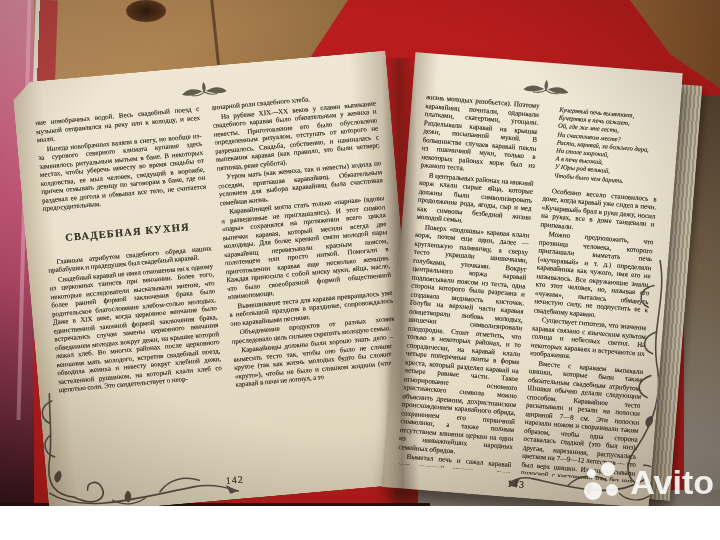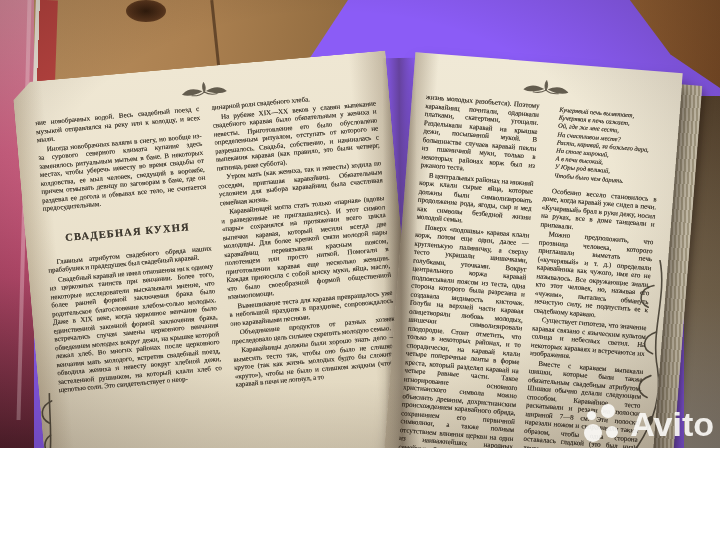--- a/index.html
+++ b/index.html
@@ -1,18 +1,18 @@
 <!DOCTYPE html>
 <html lang="ru"><head>
 <meta charset="utf-8">
 <style>
   html,body{margin:0;padding:0;}
   #canvas{
-    position:relative;width:720px;height:448px;overflow:hidden;
-    background:#8b5cf6;font-family:"Liberation Serif","DejaVu Serif",serif;
+    position:relative;width:720px;height:506px;overflow:hidden;
+    background:#b91c1c;font-family:"Liberation Serif","DejaVu Serif",serif;
   }
   
   .wood-light{
     position:absolute;left:0;top:0;width:348px;height:122px;
     background:linear-gradient(100deg,#bb9160 0%,#ab8050 55%,#8f6a3e 100%);
     clip-path:polygon(0 0,100% 0,88% 52%,0 100%);
   }
   .wood-knot{
     position:absolute;left:126px;top:0px;width:40px;height:22px;border-radius:50%;
     background:radial-gradient(ellipse at center,#2e1a0c 0%,#53321b 60%,#7a5530 100%);

